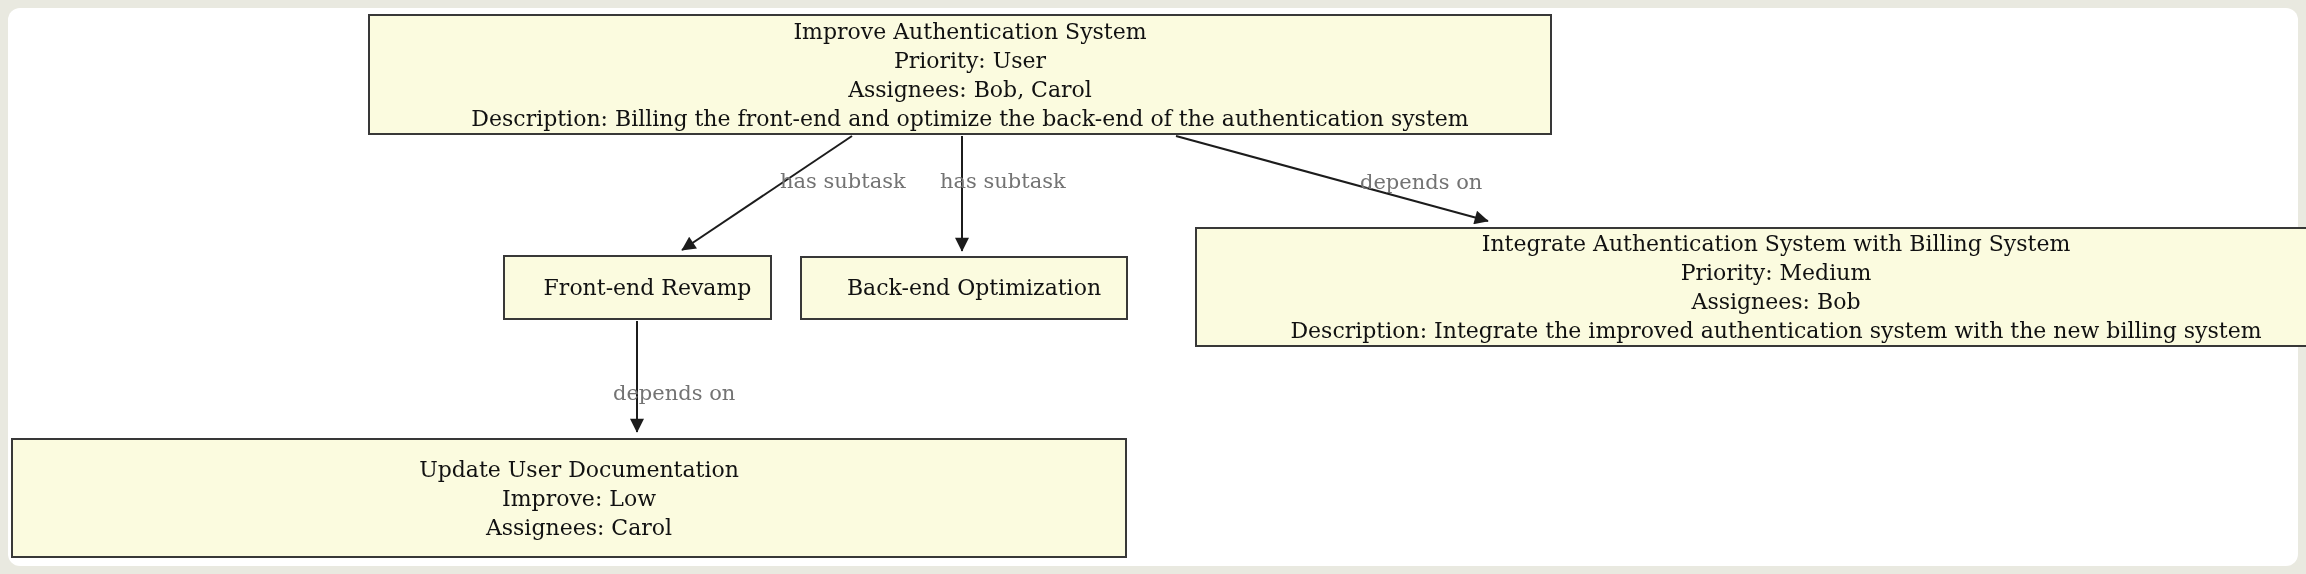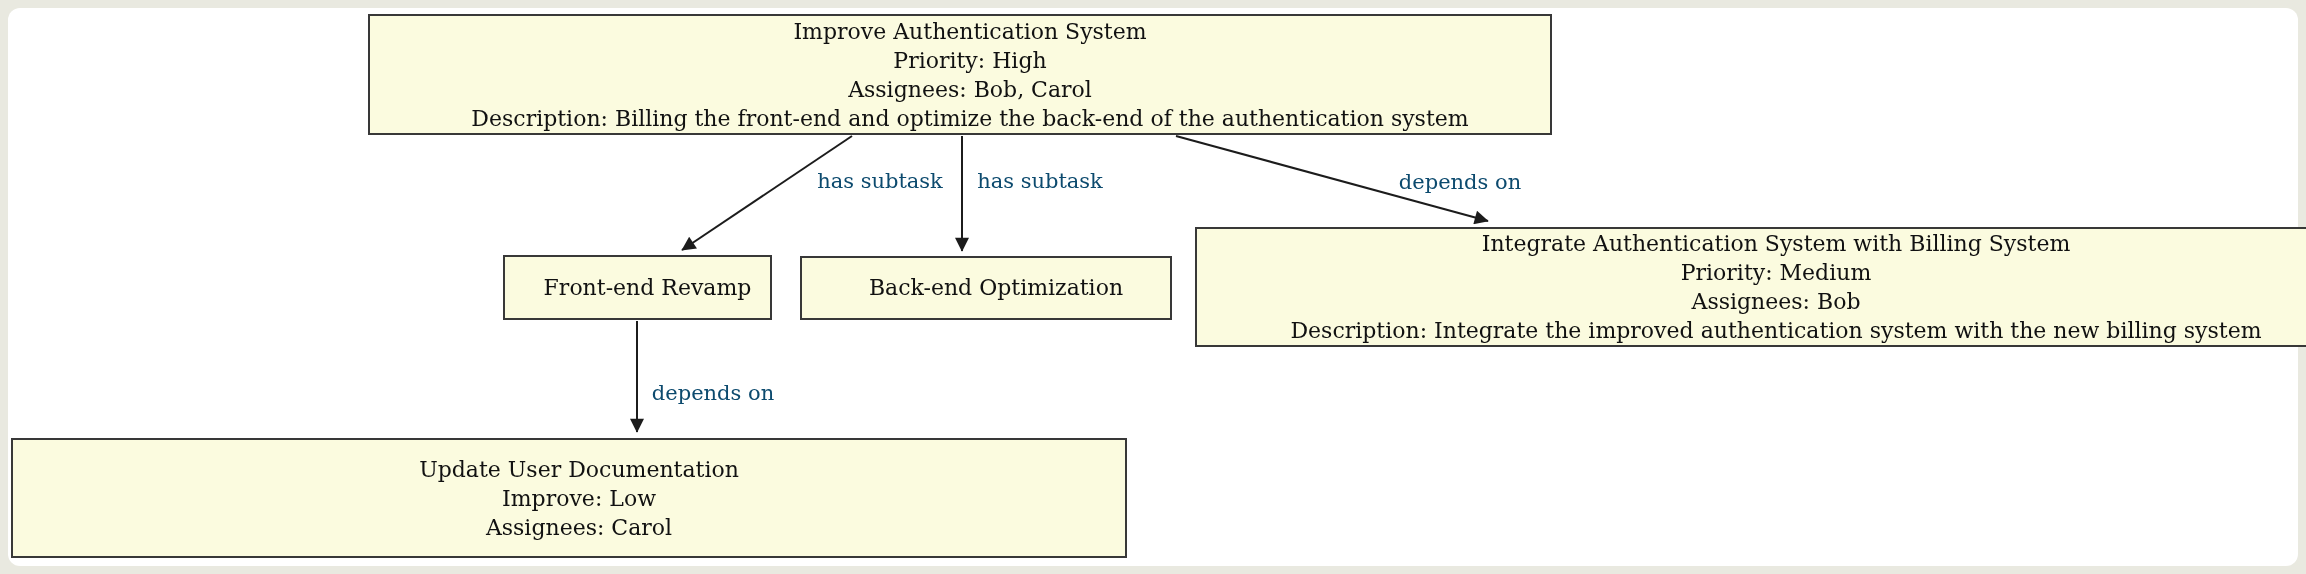--- a/index.html
+++ b/index.html
@@ -50,30 +50,29 @@
     line-height: 29px;
     white-space: nowrap;
   }
   .node.small .line {
     font-size: 22px;
     line-height: 26px;
   }
   .edge-label {
     position: absolute;
     width: 200px;
-    text-align: center;
     font-size: 21px;
     line-height: 28px;
-    color: #0c4a6e;
+    color: #737373;
     white-space: nowrap;
   }
   
   #node-improve-auth        { left: 368px;  top: 14px;  width: 1184px; height: 121px; }
   #node-frontend-revamp     { left: 503px;  top: 255px; width: 269px;  height: 65px;  }
-  #node-backend-optimization{ left: 800px;  top: 256px; width: 372px;  height: 64px;  }
+  #node-backend-optimization{ left: 800px;  top: 256px; width: 328px;  height: 64px;  }
   #node-integrate-billing   { left: 1150px; top: 227px; width: 1142px; height: 120px; margin-left: 45px; }
   #node-update-docs         { left: 11px;   top: 438px; width: 1116px; height: 120px; }
   
   #label-has-subtask-1 { left: 780px;  top: 167px; }
   #label-has-subtask-2 { left: 940px;  top: 167px; }
   #label-depends-on-1  { left: 1360px; top: 168px; }
   #label-depends-on-2  { left: 613px;  top: 379px; }
 </style>
 </head>
 <body>
@@ -94,21 +93,21 @@
       <line x1="637" y1="321" x2="637" y2="432" stroke="#1c1c1c" stroke-width="2" marker-end="url(#arrowhead)"></line>
     </svg>
 
     <div class="edge-label" id="label-has-subtask-1">has subtask</div>
     <div class="edge-label" id="label-has-subtask-2">has subtask</div>
     <div class="edge-label" id="label-depends-on-1">depends on</div>
     <div class="edge-label" id="label-depends-on-2">depends on</div>
 
     <div class="node big" id="node-improve-auth">
       <div class="line">Improve Authentication System</div>
-      <div class="line">Priority: High</div>
+      <div class="line">Priority: User</div>
       <div class="line">Assignees: Bob, Carol</div>
       <div class="line">Description: Billing the front-end and optimize the back-end of the authentication system</div>
     </div>
 
     <div class="node small" id="node-frontend-revamp">
       <div class="line">Front-end Revamp</div>
     </div>
 
     <div class="node small" id="node-backend-optimization">
       <div class="line">Back-end Optimization</div>

